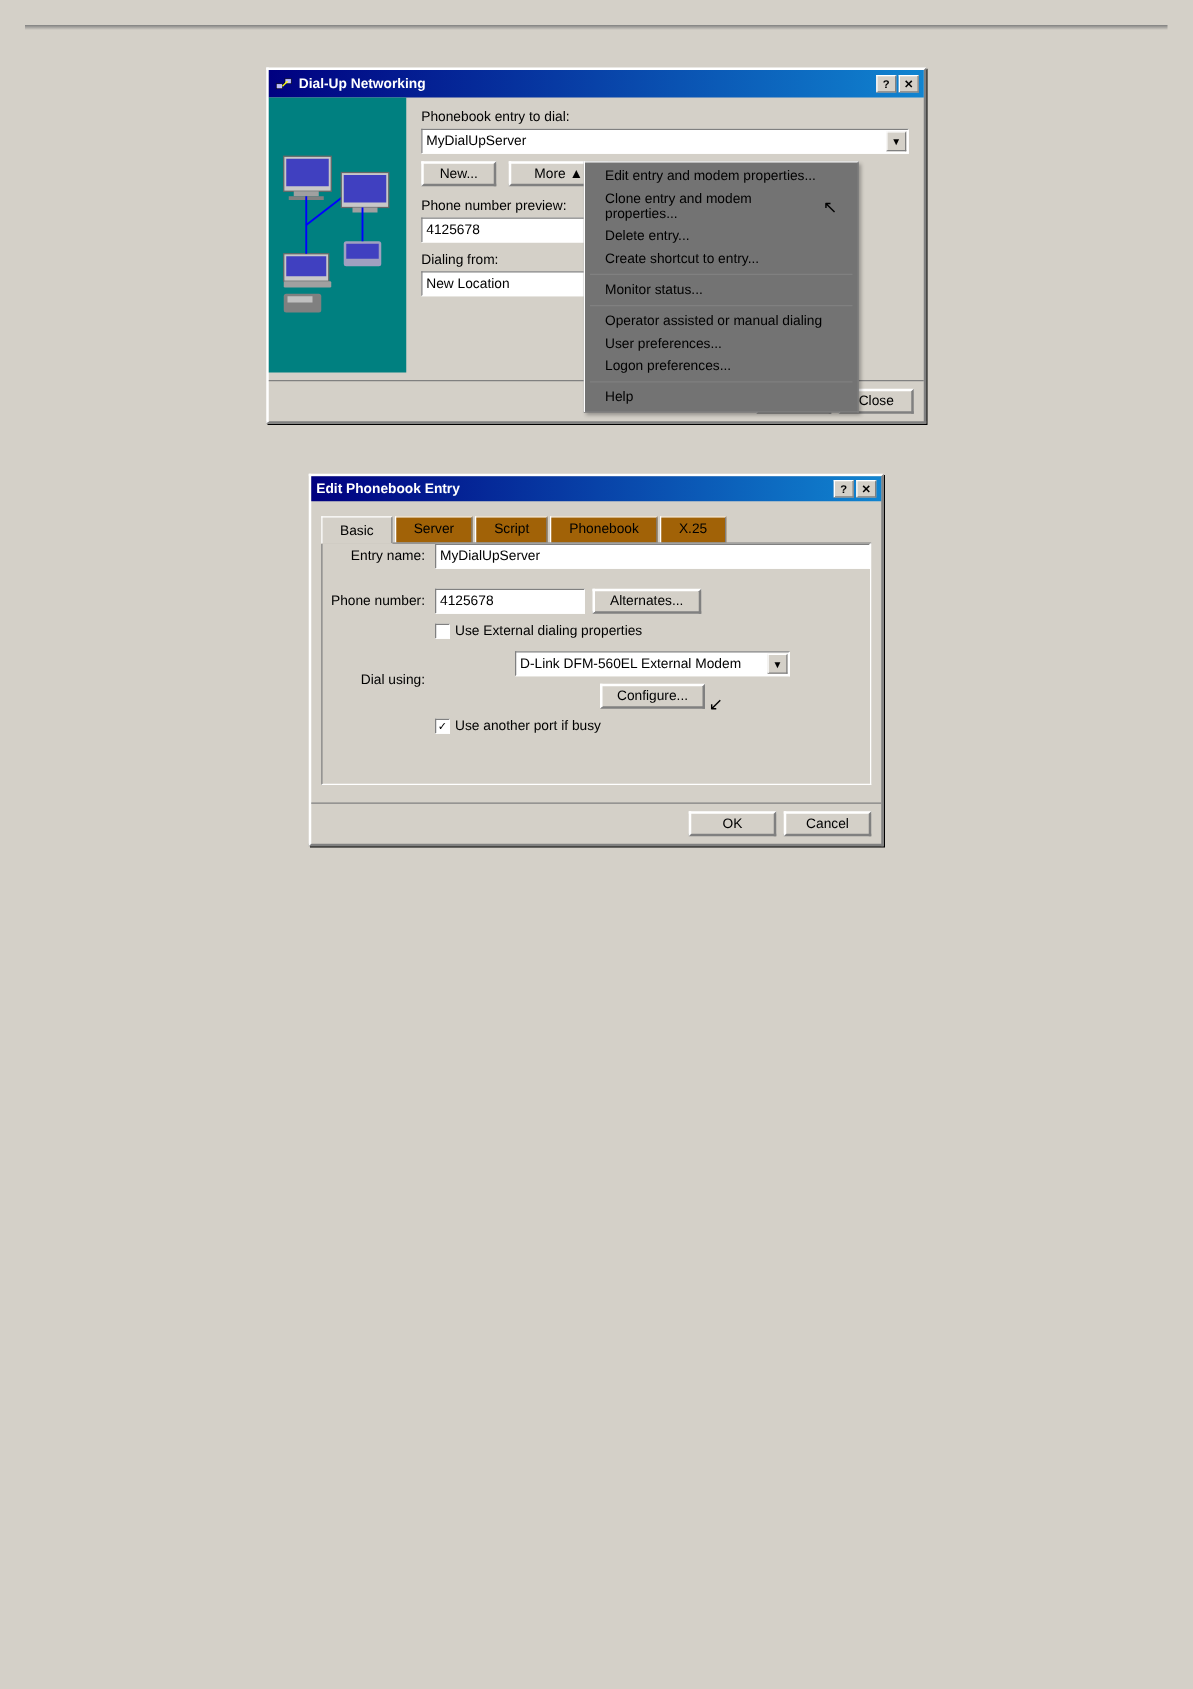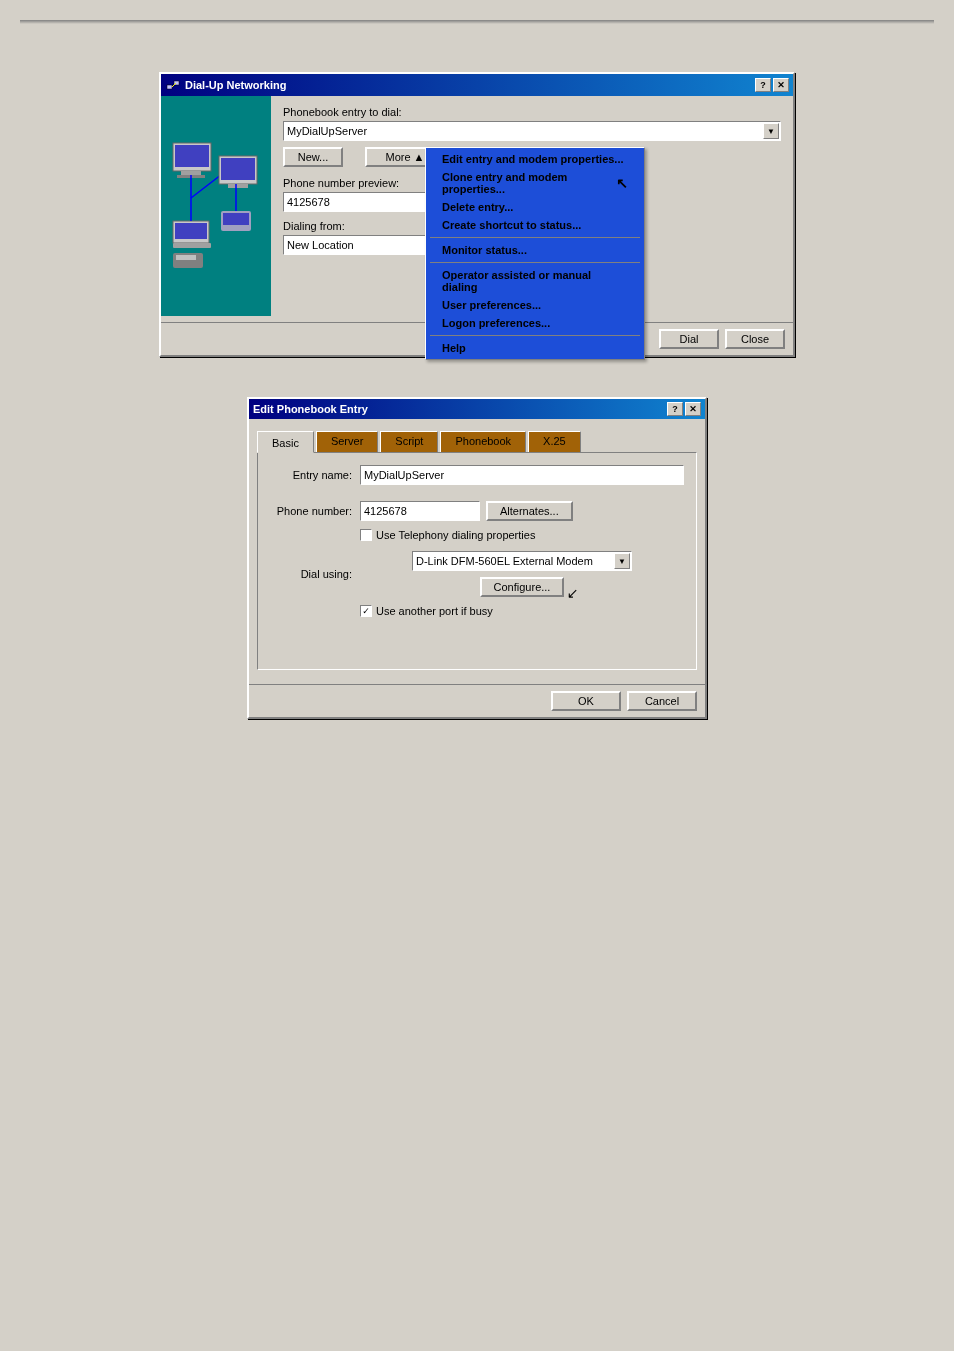--- a/index.html
+++ b/index.html
@@ -66,22 +66,22 @@
       cursor: pointer;
       font-weight: bold;
     }
 
     .win98-content {
       padding: 8px;
     }
 
     
     .dialup-window {
-      width: 636px;
-      margin: 48px auto 0;
+      width: 528px;
+      margin: 30px auto 0;
     }
 
     .dialup-body {
       display: flex;
       gap: 0;
     }
 
     .dialup-left {
       width: 110px;
       background: #008080;
@@ -165,28 +165,27 @@
       padding: 6px 8px;
       border-top: 1px solid #808080;
       margin-top: 6px;
     }
 
     
     .dropdown-menu {
       position: absolute;
       right: -200px;
       top: 0;
-      background: #1d4ed8;
+      background: #737373;
       border: 1px solid;
       border-color: #ffffff #808080 #808080 #ffffff;
       box-shadow: 2px 2px 3px rgba(0,0,0,0.3);
       width: 220px;
       z-index: 10;
       padding: 2px 0;
-      font-weight: bold;
     }
 
     .menu-item {
       padding: 3px 16px;
       font-size: 11px;
       color: #000;
       cursor: pointer;
     }
 
     .menu-separator {
@@ -224,21 +223,20 @@
       border-bottom-color: #d4d0c8;
       padding-top: 5px;
       font-weight: normal;
       z-index: 1;
     }
 
     .tab-content {
       border: 1px solid;
       border-color: #808080 #ffffff #ffffff #808080;
       background: #d4d0c8;
-      padding: 12px;
       position: relative;
       z-index: 0;
     }
 
     .form-row {
       display: flex;
       align-items: center;
       margin-bottom: 8px;
     }
 
@@ -347,33 +345,33 @@
       <div class="field-label">Phonebook entry to dial:</div>
       <div style="display:flex; gap:4px; align-items:center; margin-bottom:6px;">
         <div class="select-wrapper" style="flex:1;">
           <select class="win98-select">
             <option>MyDialUpServer</option>
           </select>
           <div class="select-arrow">▼</div>
         </div>
       </div>
 
-      <div style="display:flex; gap:22px; margin-bottom:10px; position:relative;">
+      <div style="display:flex; gap:10px; margin-bottom:10px; position:relative;">
         <button class="win98-button">New...</button>
         <div class="more-btn-wrapper">
           <button class="win98-button" style="min-width:80px;">More ▲</button>
           
           <div class="dropdown-menu">
             <div class="menu-item">Edit entry and modem properties...</div>
             <div class="menu-item" style="display:flex; align-items:center; justify-content:space-between;">
               <span>Clone entry and modem properties...</span>
               <span style="font-size:14px;">↖</span>
             </div>
             <div class="menu-item">Delete entry...</div>
-            <div class="menu-item">Create shortcut to status...</div>
+            <div class="menu-item">Create shortcut to entry...</div>
             <div class="menu-separator"></div>
             <div class="menu-item">Monitor status...</div>
             <div class="menu-separator"></div>
             <div class="menu-item">Operator assisted or manual dialing</div>
             <div class="menu-item">User preferences...</div>
             <div class="menu-item">Logon preferences...</div>
             <div class="menu-separator"></div>
             <div class="menu-item">Help</div>
           </div>
         </div>
@@ -446,21 +444,21 @@
           <span>Phone number:</span>
         </div>
         <div class="form-field" style="display:flex; gap:6px; align-items:center;">
           <input class="win98-input" type="text" value="4125678" style="width: 120px;">
           <button class="win98-button" style="white-space:nowrap;">Alternates...</button>
         </div>
       </div>
 
       <div class="checkbox-row">
         <div class="win98-checkbox"></div>
-        <label>Use Telephony dialing properties</label>
+        <label>Use External dialing properties</label>
       </div>
 
       <div style="height:10px;"></div>
 
       <div class="form-row">
         <div class="form-label">
           <span>Dial using:</span>
         </div>
         <div class="form-field dial-using-select" style="display:flex; gap:6px; align-items:center;flex-direction:column;">
           <div class="select-wrapper" style="flex:1; max-width:220px;">

